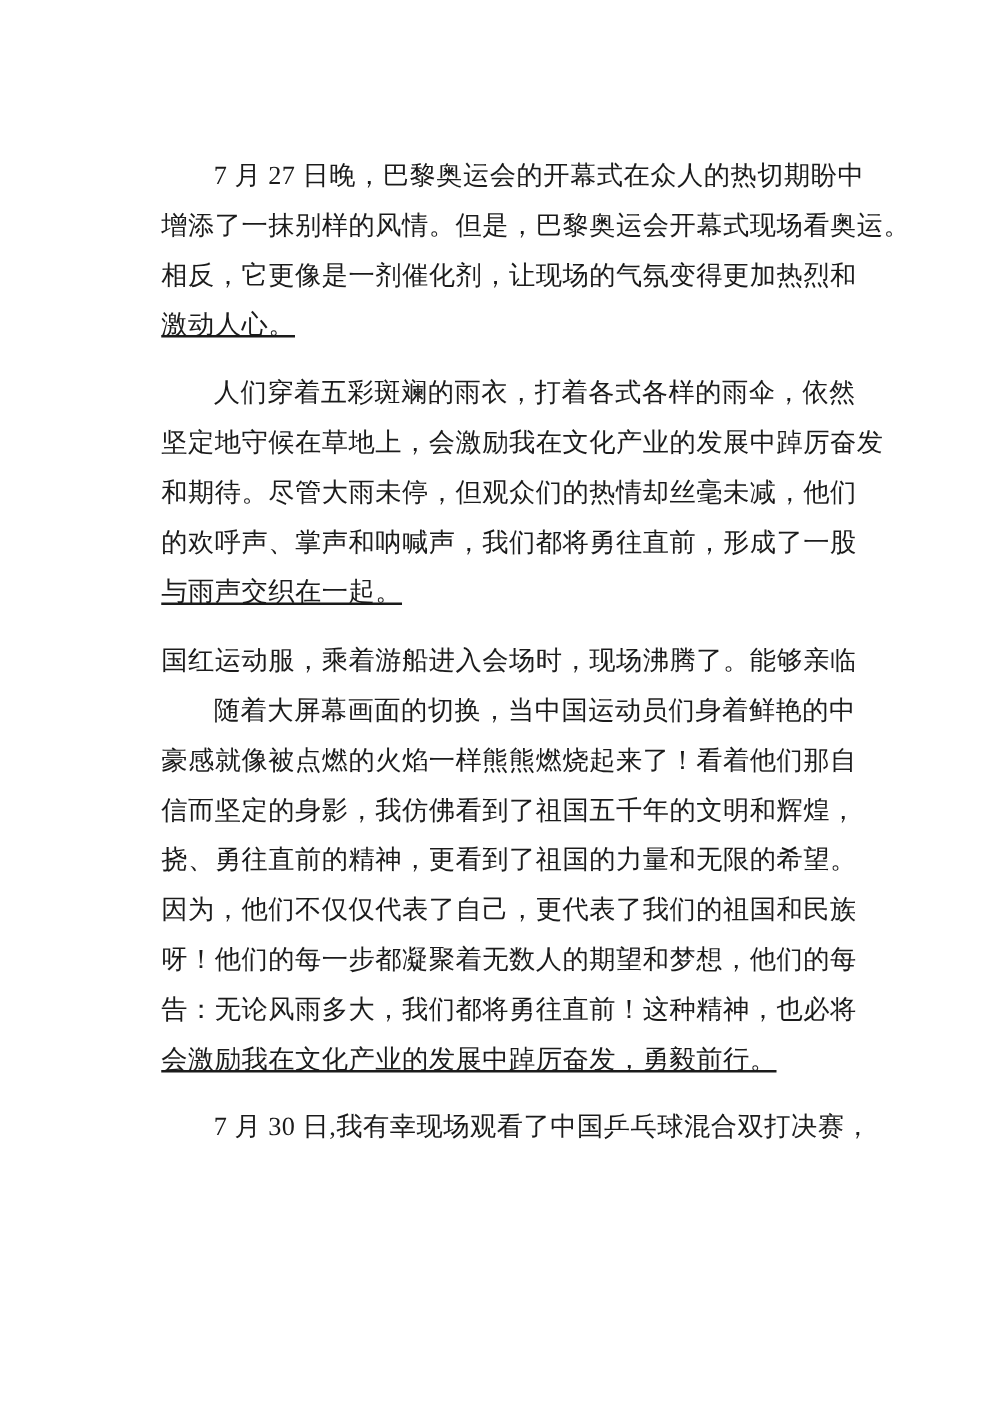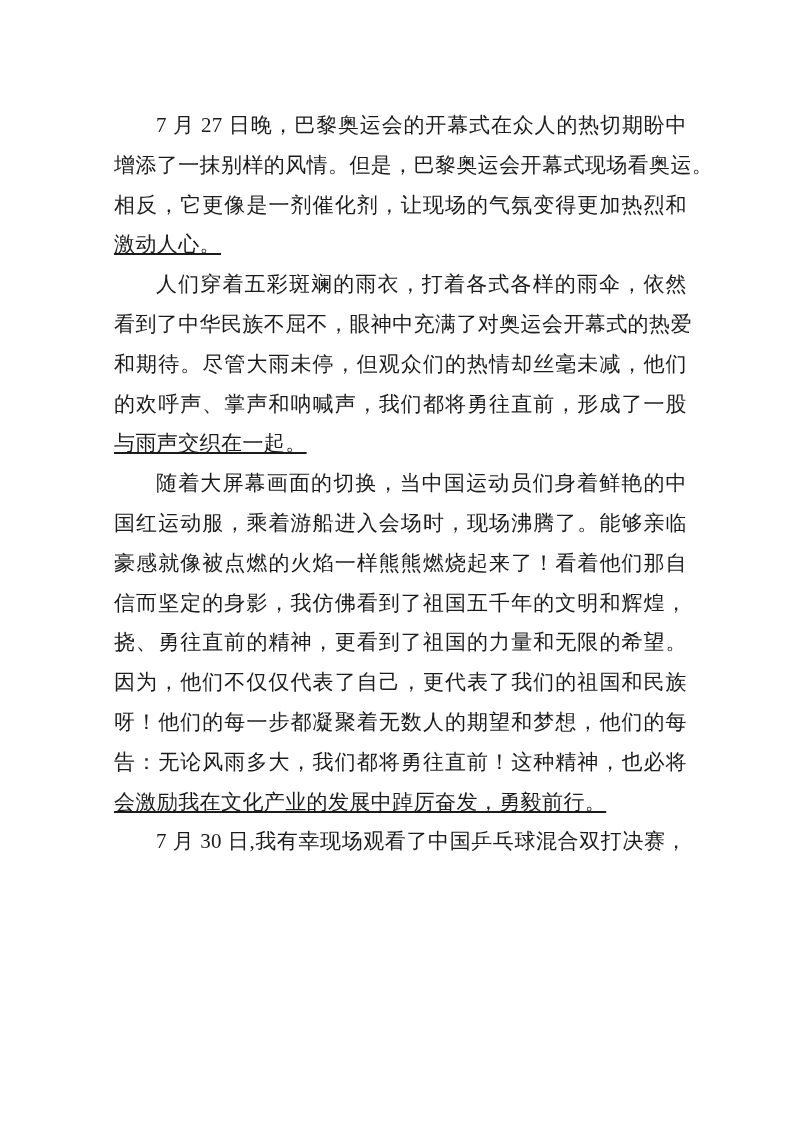--- a/index.html
+++ b/index.html
@@ -18,21 +18,21 @@
   .content {
     position: absolute;
     left: 114px;
     top: 106px;
     width: 573px;
     color: #1b1b1b;
     font-size: 21px;
     line-height: 39.8px;
   }
   .para {
-    margin: 0;
+    margin: 15px;
     padding: 0;
   }
   .line {
     text-align: justify;
     text-align-last: justify;
     white-space: nowrap;
     letter-spacing: 0.4px;
   }
   .line.para-start {
     text-indent: 2em;
@@ -51,29 +51,29 @@
 
     <div class="para">
       <div class="line para-start">7 月 27 日晚，巴黎奥运会的开幕式在众人的热切期盼中</div>
       <div class="line">增添了一抹别样的风情。但是，巴黎奥运会开幕式现场看奥运。</div>
       <div class="line">相反，它更像是一剂催化剂，让现场的气氛变得更加热烈和</div>
       <div class="line para-end">激动人心。</div>
     </div>
 
     <div class="para">
       <div class="line para-start">人们穿着五彩斑斓的雨衣，打着各式各样的雨伞，依然</div>
-      <div class="line">看到了中华民族不屈不，眼神中充满了对奥运会开幕式的热爱</div>
+      <div class="line">坚定地守候在草地上，会激励我在文化产业的发展中踔厉奋发</div>
       <div class="line">和期待。尽管大雨未停，但观众们的热情却丝毫未减，他们</div>
       <div class="line">的欢呼声、掌声和呐喊声，我们都将勇往直前，形成了一股</div>
       <div class="line para-end">与雨声交织在一起。</div>
     </div>
 
     <div class="para">
+      <div class="line">国红运动服，乘着游船进入会场时，现场沸腾了。能够亲临</div>
       <div class="line para-start">随着大屏幕画面的切换，当中国运动员们身着鲜艳的中</div>
-      <div class="line">国红运动服，乘着游船进入会场时，现场沸腾了。能够亲临</div>
       <div class="line">豪感就像被点燃的火焰一样熊熊燃烧起来了！看着他们那自</div>
       <div class="line">信而坚定的身影，我仿佛看到了祖国五千年的文明和辉煌，</div>
       <div class="line">挠、勇往直前的精神，更看到了祖国的力量和无限的希望。</div>
       <div class="line">因为，他们不仅仅代表了自己，更代表了我们的祖国和民族</div>
       <div class="line">呀！他们的每一步都凝聚着无数人的期望和梦想，他们的每</div>
       <div class="line">告：无论风雨多大，我们都将勇往直前！这种精神，也必将</div>
       <div class="line para-end">会激励我在文化产业的发展中踔厉奋发，勇毅前行。</div>
     </div>
 
     <div class="para">

